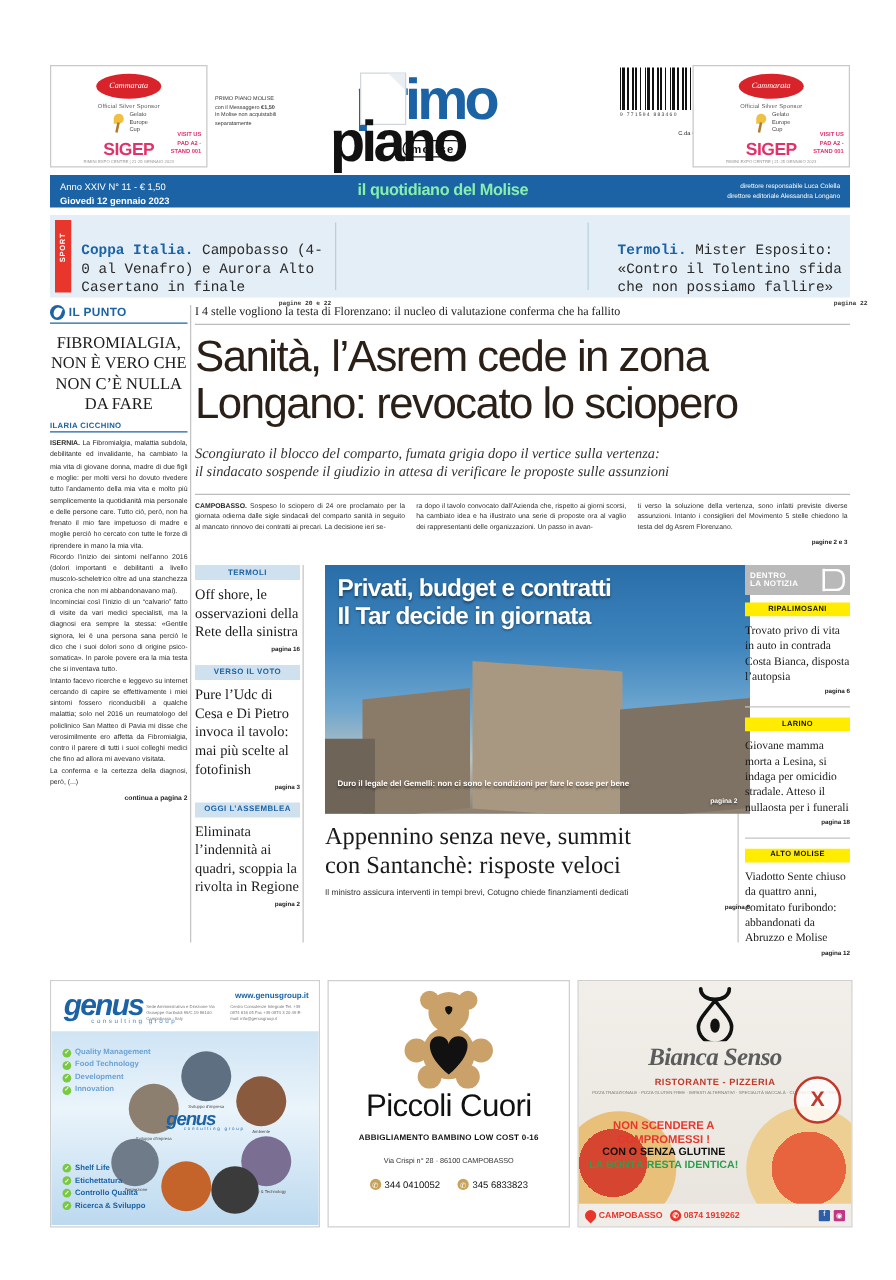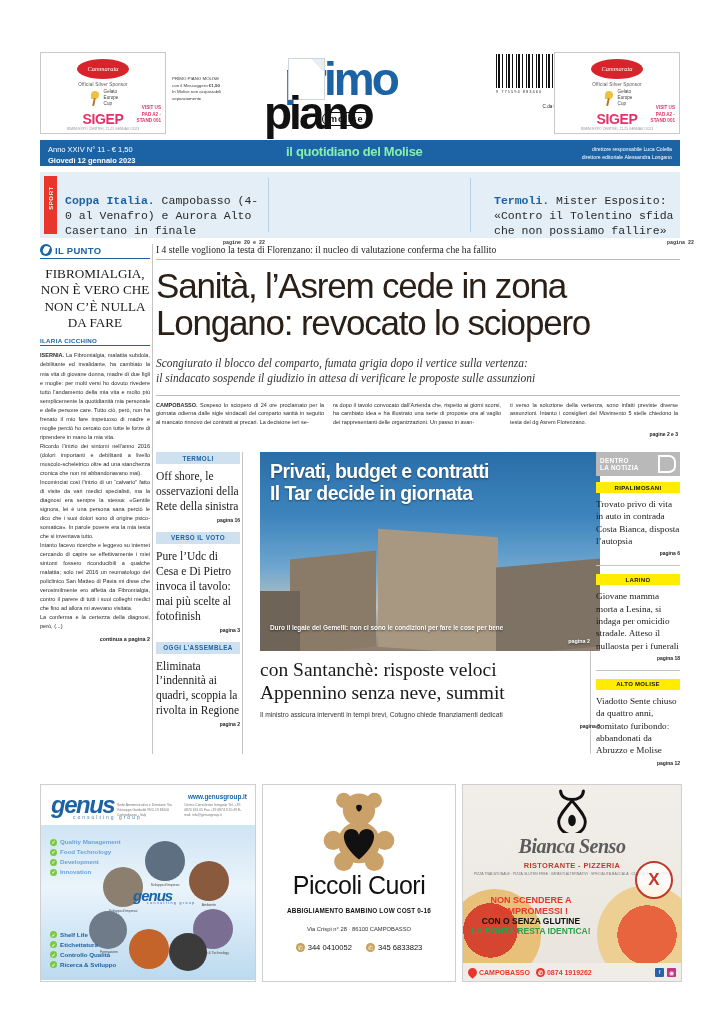--- a/index.html
+++ b/index.html
@@ -393,22 +393,22 @@
           <div class="bld" style="left:0;bottom:0;width:40px;height:60px;background:#6e6458"></div>
           <div class="photo-ov">
             <div class="photo-h">Privati, budget e contratti</div>
             <div class="photo-h">Il Tar decide in giornata</div>
           </div>
           <div class="photo-sub">Duro il legale del Gemelli: non ci sono le condizioni per fare le cose per bene</div>
           <div class="photo-pg">pagina 2</div>
         </div>
 
         <div class="app-h">
+          <div>Appennino senza neve, summit</div>
           <div>con Santanchè: risposte veloci</div>
-          <div>Appennino senza neve, summit</div>
         </div>
         <div class="app-sub">Il ministro assicura interventi in tempi brevi, Cotugno chiede finanziamenti dedicati</div>
         <div class="app-pg">pagina 8</div>
       </div>
 
       <div class="lw-right">
         <div class="dentro-head">
           <div class="dentro-t">
             <div>DENTRO</div>
             <div>LA NOTIZIA</div>

